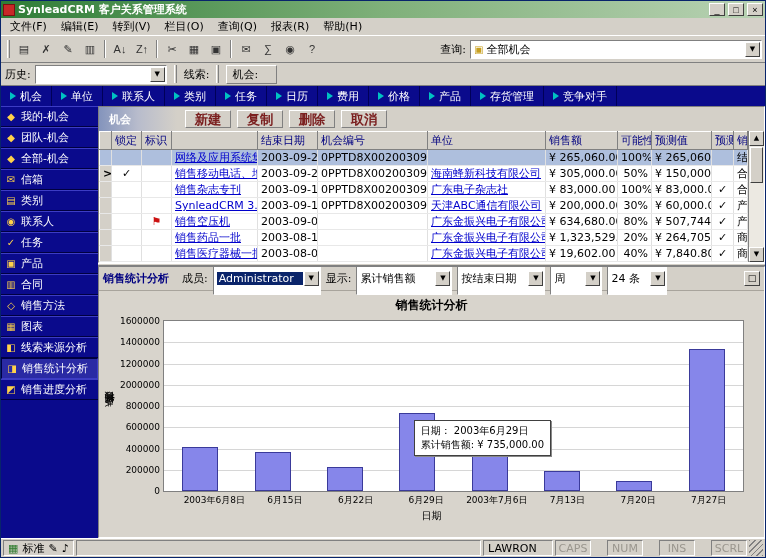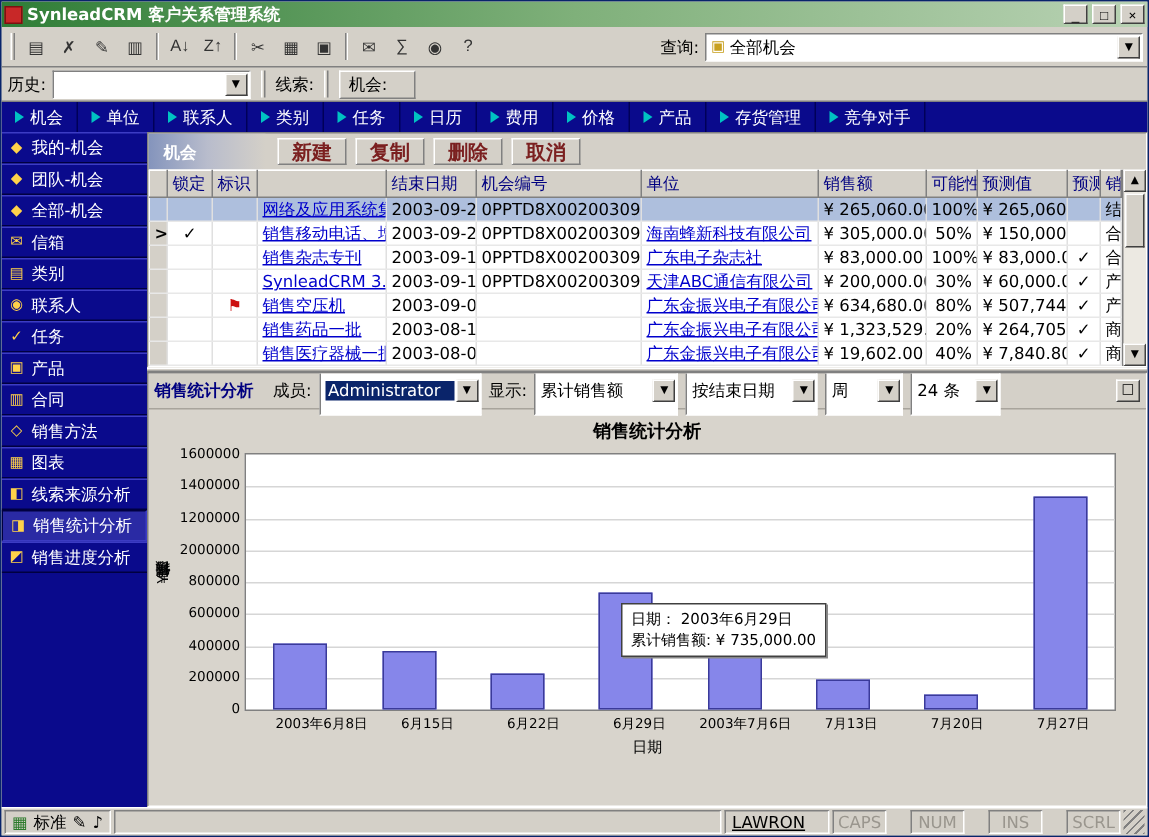--- a/index.html
+++ b/index.html
@@ -118,38 +118,47 @@
   .xtick { font-size:9px; text-align:center; white-space:nowrap; overflow:hidden; }
   .chart-xlabel { text-align:center; font-size:10px; margin-top:2px; }
 
   
   .statusbar { height:19px; flex:0 0 19px; display:flex; align-items:stretch; gap:2px; padding:1px 2px;
                border-top:1px solid #fff; background:#d4d0c8; }
   .sb-seg { border:1px solid; border-color:#808080 #fff #fff #808080; display:flex; align-items:center;
             padding:0 4px; gap:4px; white-space:nowrap; }
   .sb-ime .kbd { color:#2a7a2a; }
   .sb-spacer { flex:1; }
-  .sb-user { width:70px;text-decoration:underline; }
+  .sb-user { width:70px; }
   .sb-flag { width:36px; justify-content:center; color:#9a968e; }
   .sb-grip { width:14px; border:none;
              background:repeating-linear-gradient(315deg,#808080 0 1px,#d4d0c8 1px 4px); }
 </style>
 </head>
 <body>
 
 <div class="window">
 
   <div class="titlebar">
     <span class="app-icon"></span>
     <span class="title-text">SynleadCRM 客户关系管理系统</span>
     <button class="win-btn">_</button>
     <button class="win-btn">□</button>
     <button class="win-btn">×</button>
   </div>
 
+  <div class="menubar" id="menubar">
+      <span class="menu-item">文件(F)</span>
+      <span class="menu-item">编辑(E)</span>
+      <span class="menu-item">转到(V)</span>
+      <span class="menu-item">栏目(O)</span>
+      <span class="menu-item">查询(Q)</span>
+      <span class="menu-item">报表(R)</span>
+      <span class="menu-item">帮助(H)</span>
+    </div>
 
   <div class="toolbar">
     <span class="tb-grip"></span>
     <span id="toolbar-icons" style="display:flex;align-items:center;">
         <button class="tb-btn">▤</button>
         <button class="tb-btn">✗</button>
         <button class="tb-btn">✎</button>
         <button class="tb-btn">▥</button>
         <span class="tb-sep"></span>
         <button class="tb-btn">A↓</button>

